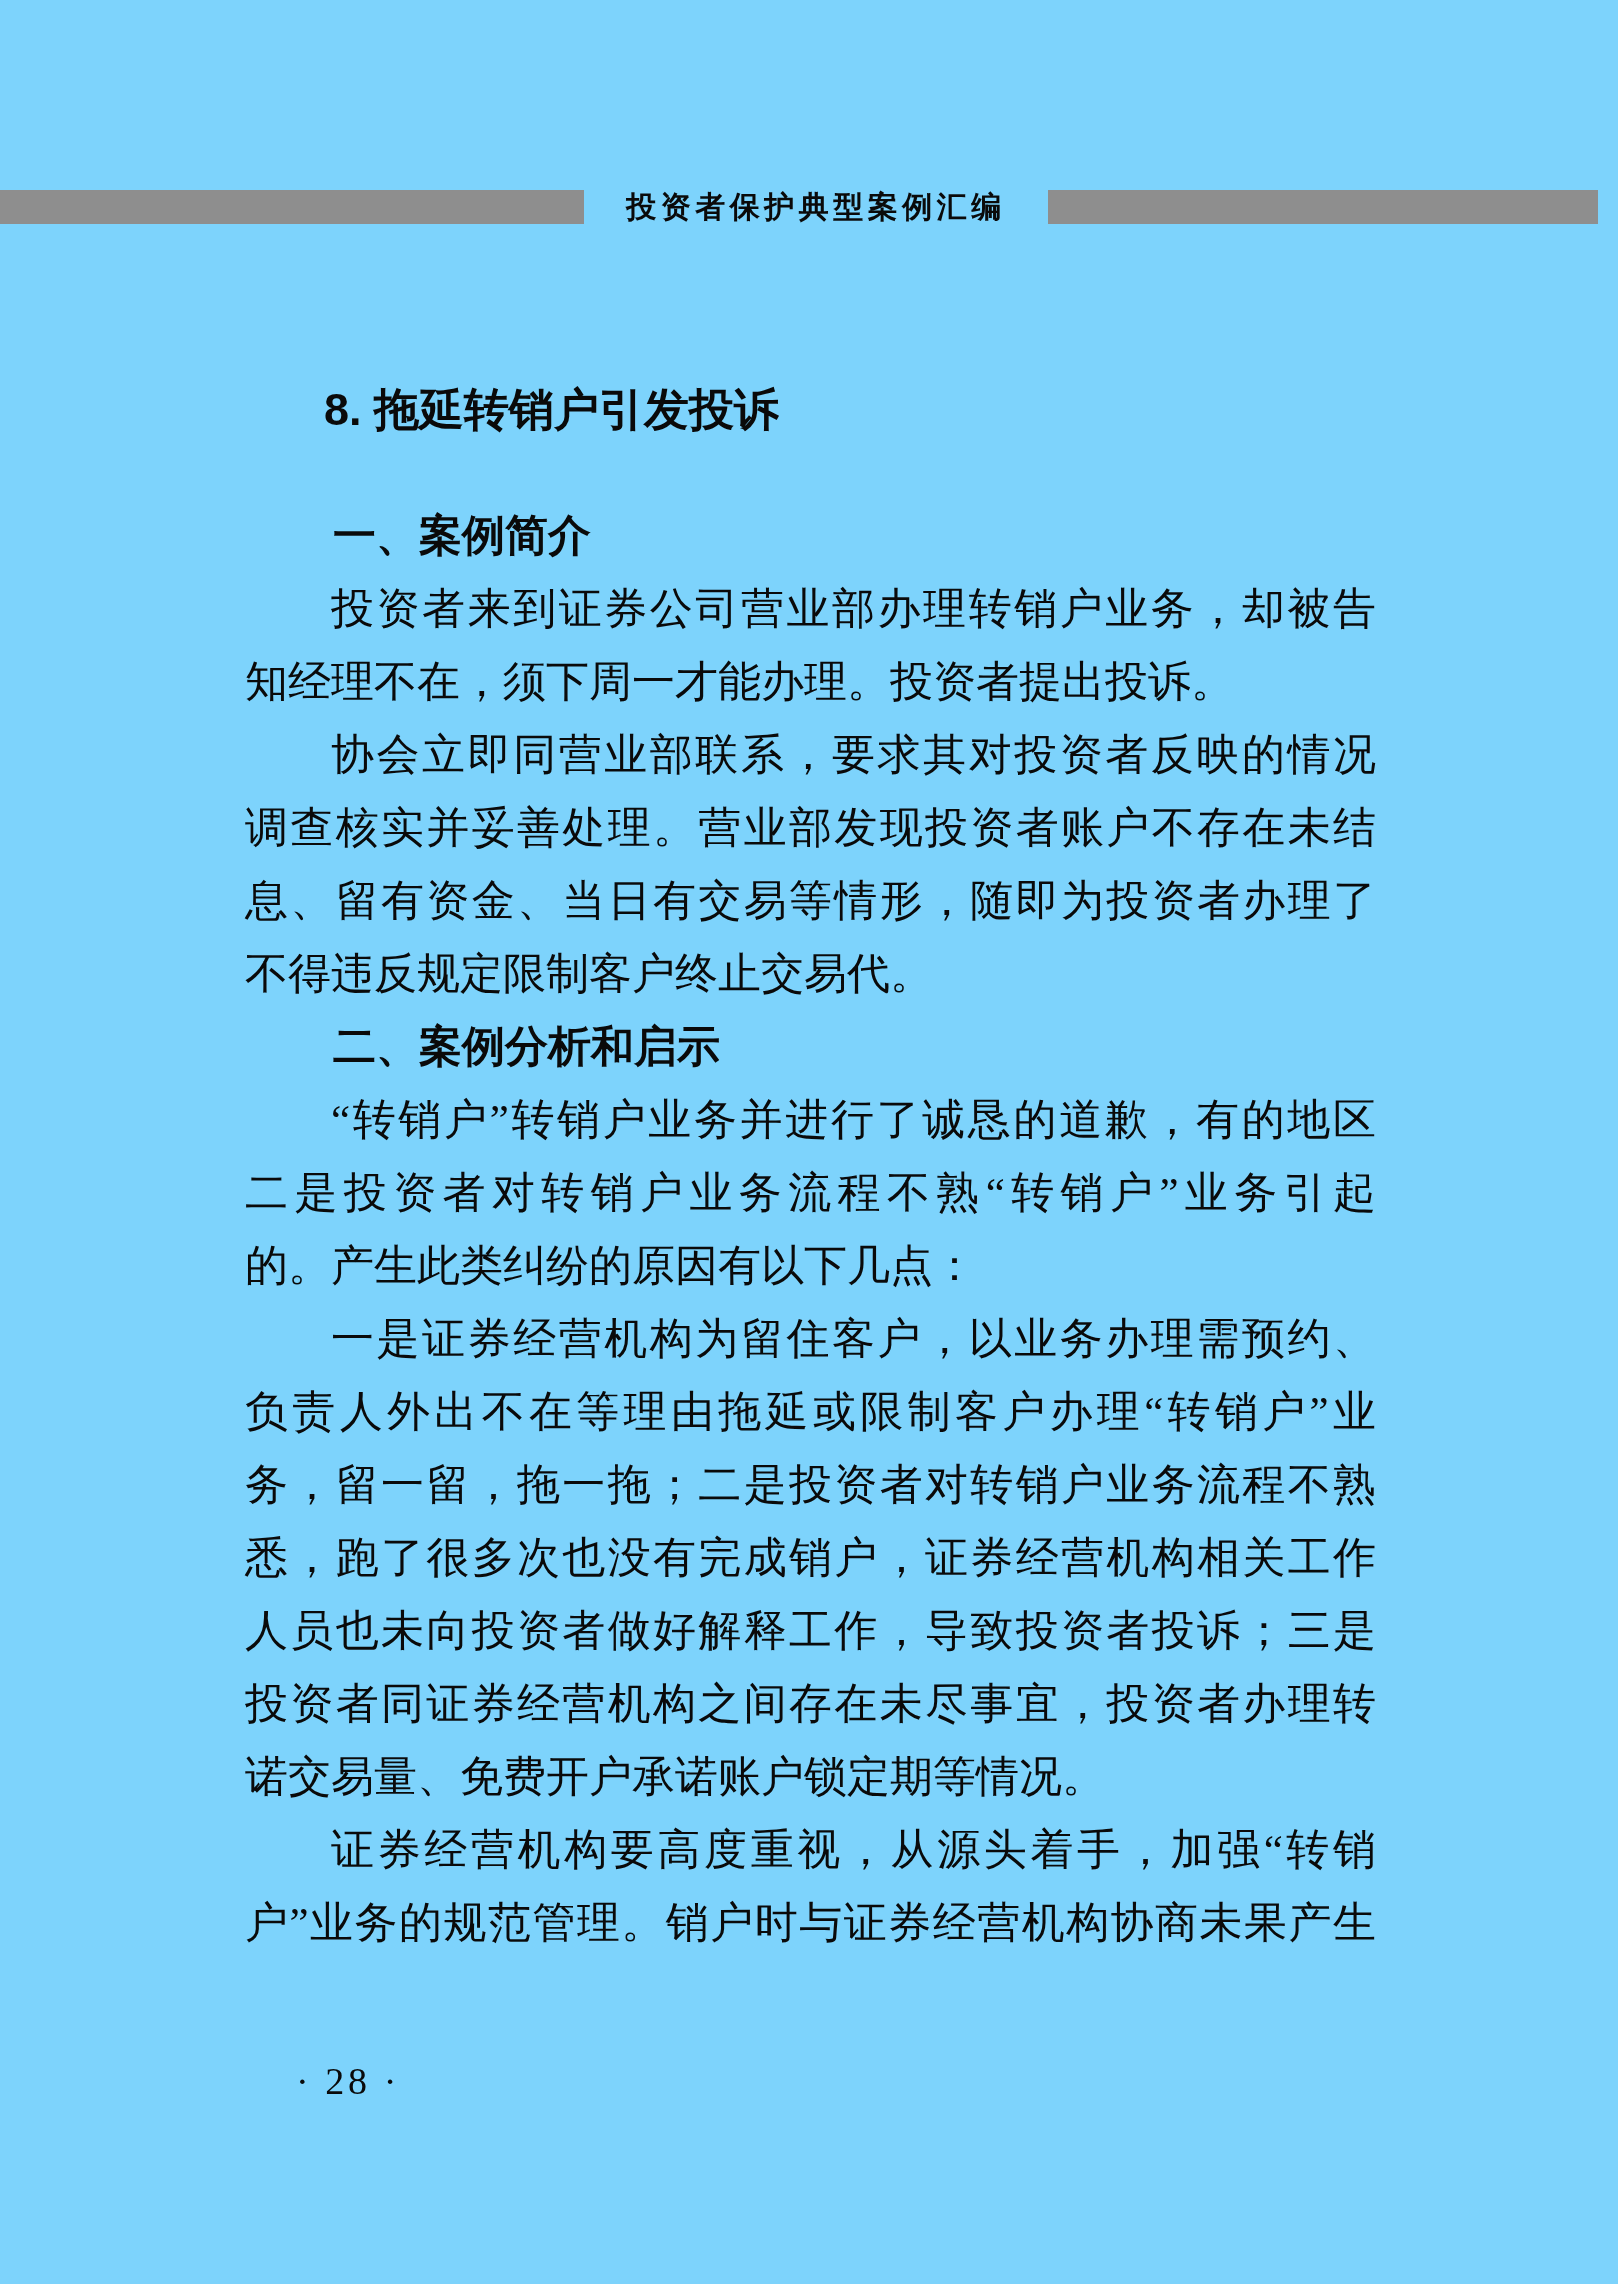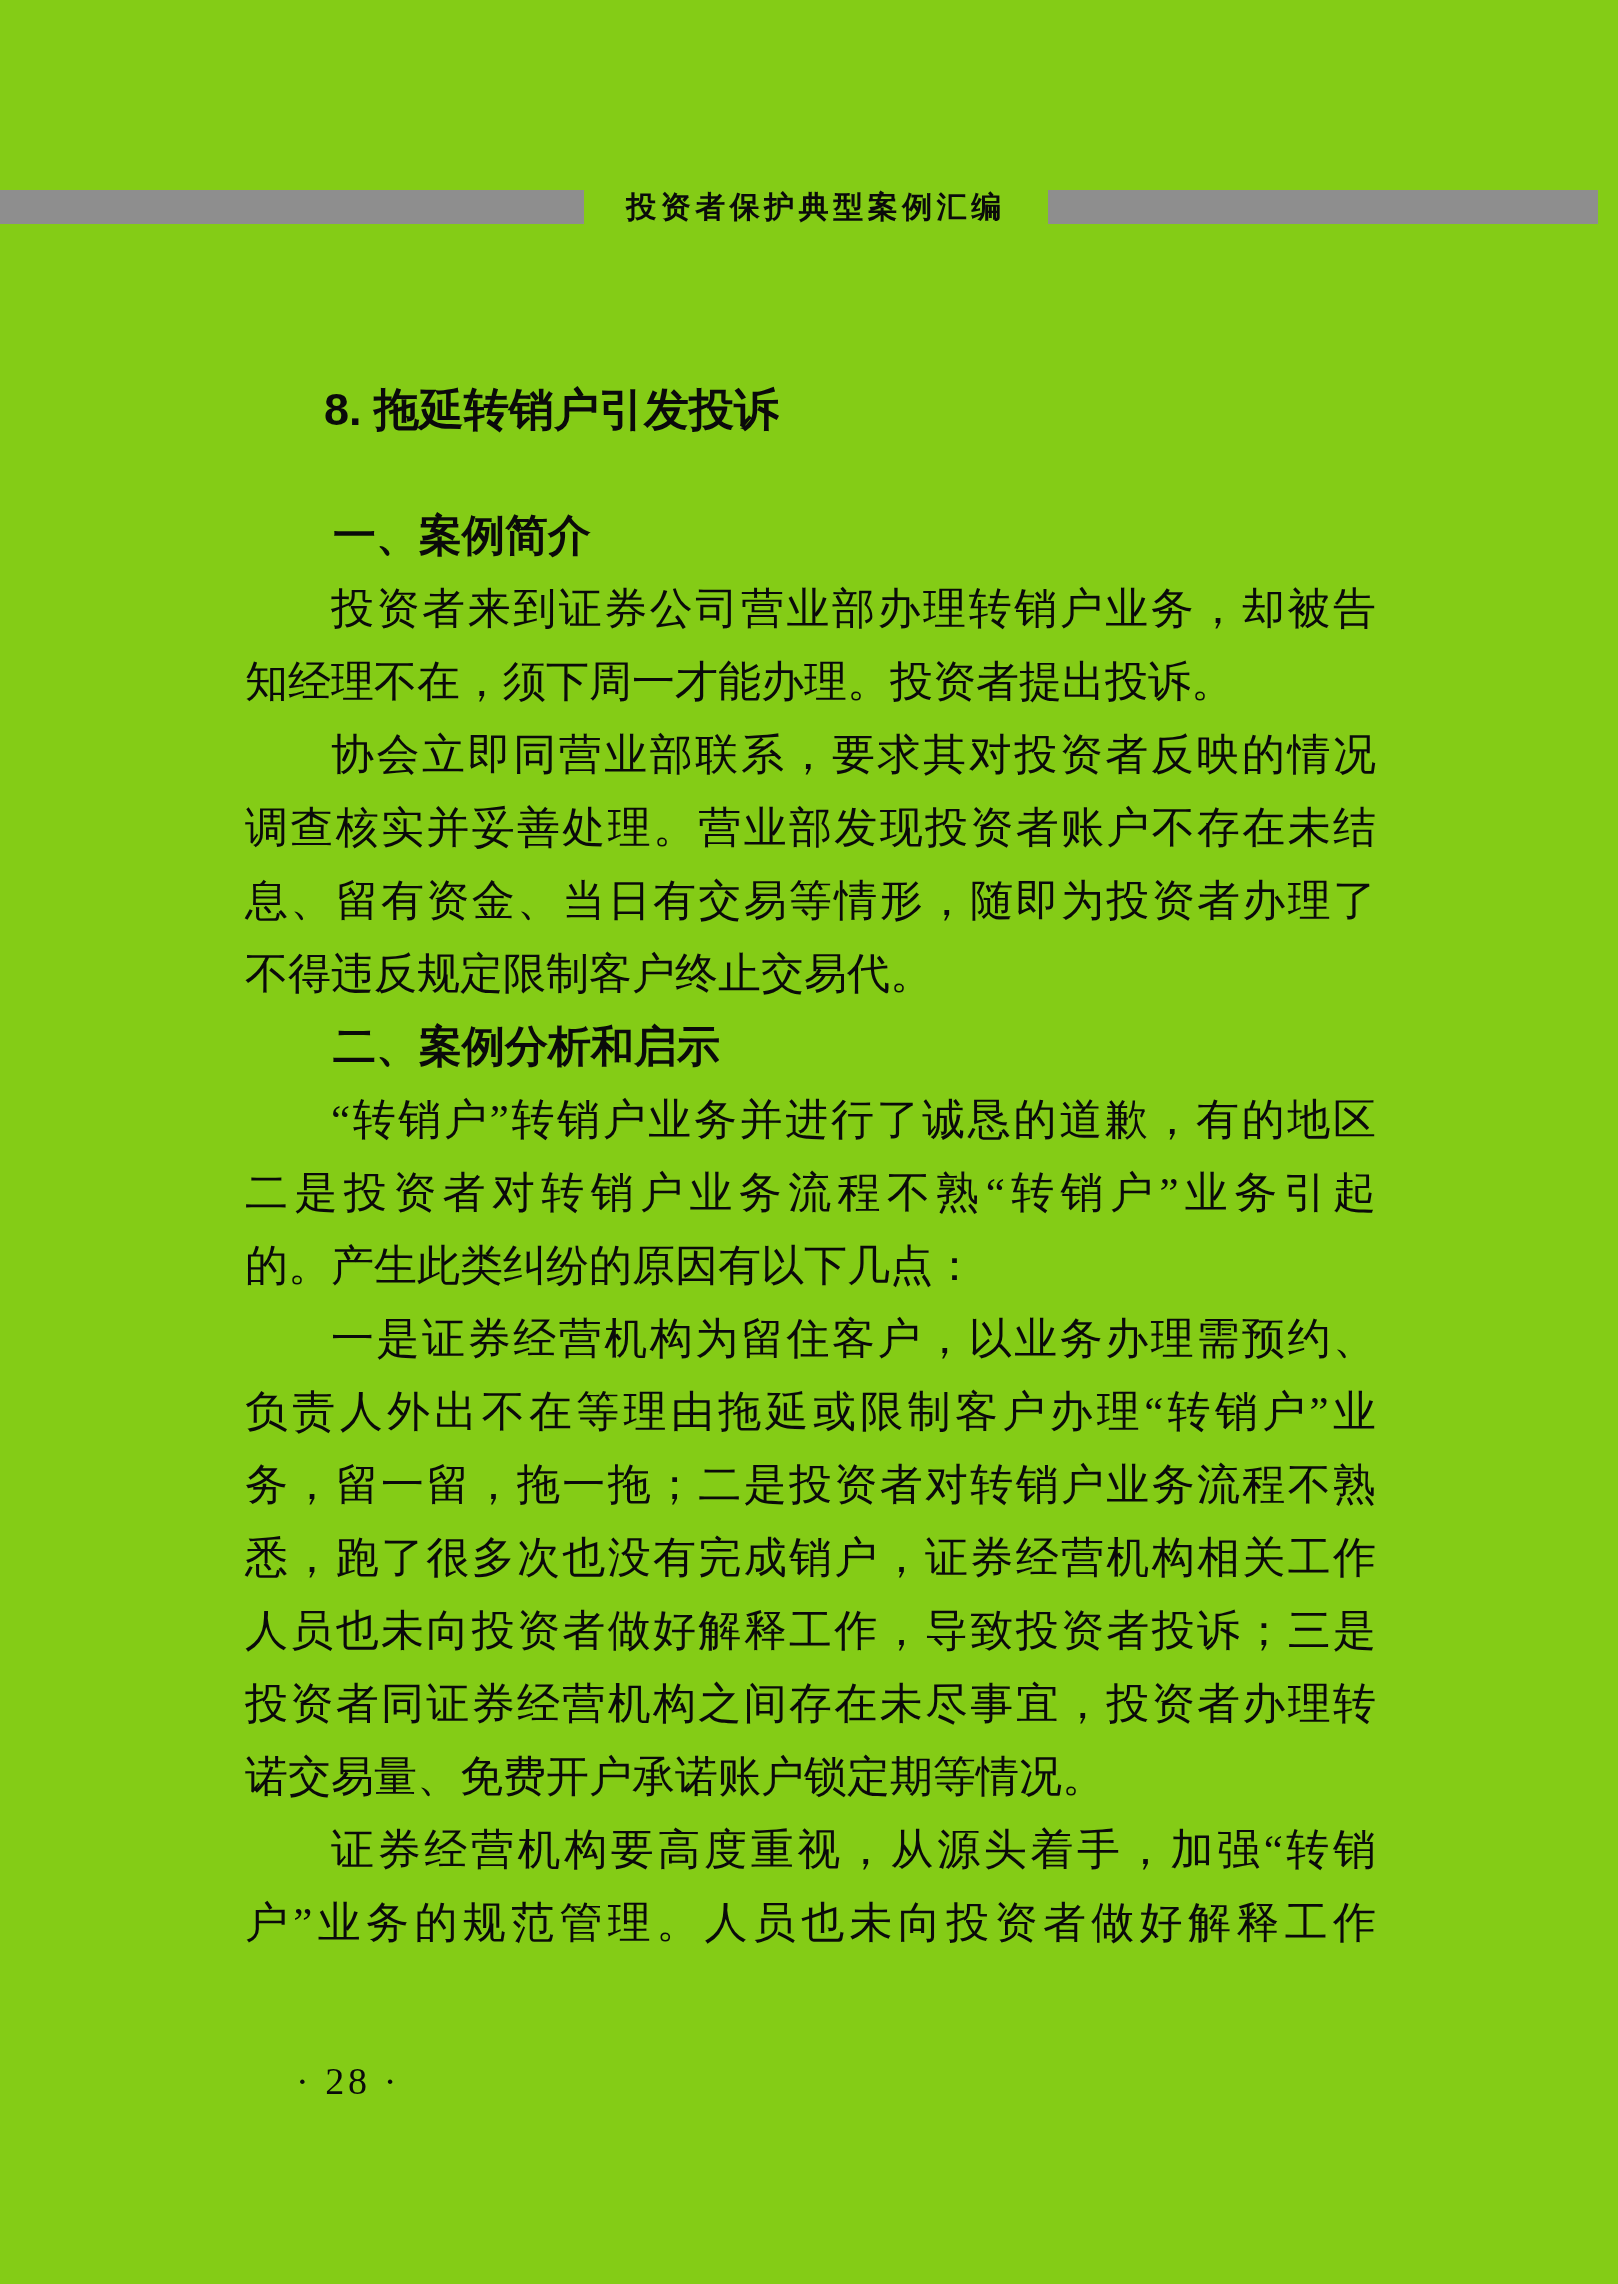--- a/index.html
+++ b/index.html
@@ -4,21 +4,21 @@
 <style>
   html, body {
     margin: 0;
     padding: 0;
     background: #ffffff;
   }
   .page {
     position: relative;
     width: 1618px;
     height: 2285px;
-    background: #84cc16;
+    background: #7dd3fc;
     overflow: hidden;
     color: #0a0a0a;
   }
   
   .running-header .bar {
     position: absolute;
     top: 190px;
     height: 34px;
     background: #8e8e8e;
   }
@@ -125,21 +125,21 @@
 
     <div class="line first">一是证券经营机构为留住客户，以业务办理需预约、</div>
     <div class="line">负责人外出不在等理由拖延或限制客户办理“转销户”业</div>
     <div class="line">务，留一留，拖一拖；二是投资者对转销户业务流程不熟</div>
     <div class="line">悉，跑了很多次也没有完成销户，证券经营机构相关工作</div>
     <div class="line">人员也未向投资者做好解释工作，导致投资者投诉；三是</div>
     <div class="line">投资者同证券经营机构之间存在未尽事宜，投资者办理转</div>
     <div class="line para-end">诺交易量、免费开户承诺账户锁定期等情况。</div>
 
     <div class="line first">证券经营机构要高度重视，从源头着手，加强“转销</div>
-    <div class="line">户”业务的规范管理。人员也未向投资者做好解释工作</div>
+    <div class="line">户”业务的规范管理。销户时与证券经营机构协商未果产生</div>
 
   </main>
 
   <footer>
     <div class="page-number">· 28 ·</div>
   </footer>
 
 </div>
 
 

